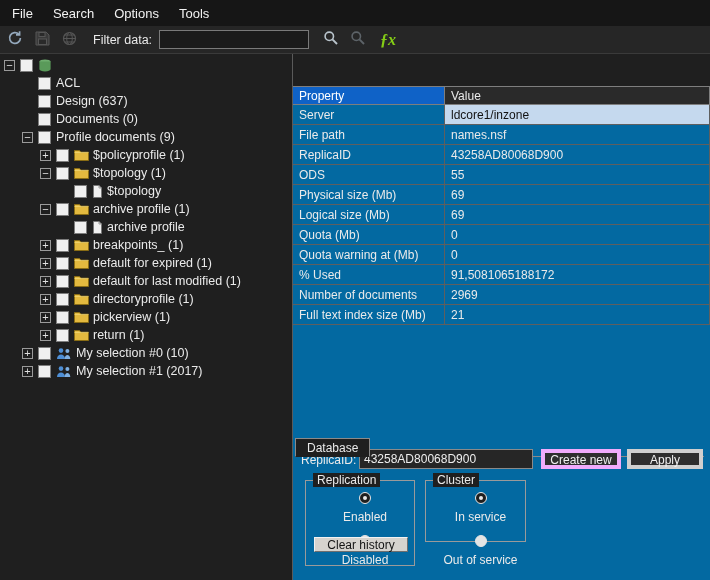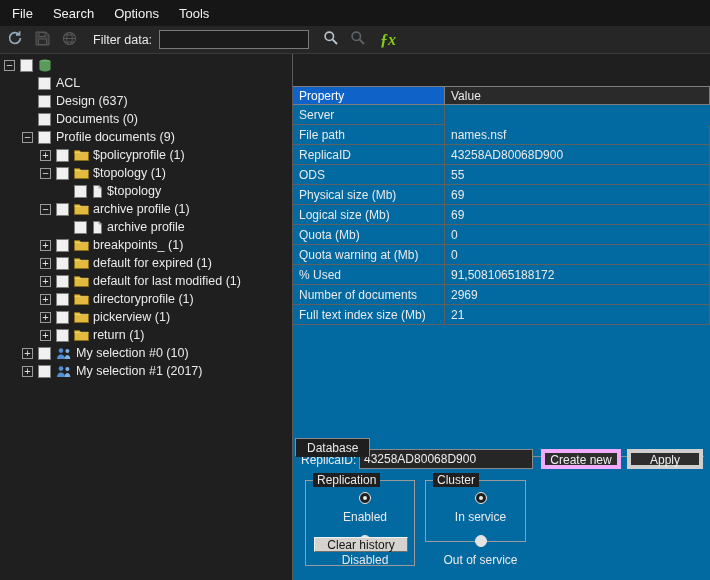--- a/index.html
+++ b/index.html
@@ -351,20 +351,21 @@
 
   <div class="right-panel">
     <div class="prop-table">
       <div class="prop-header">
         <div class="hcell hl p">Property</div>
         <div class="hcell v">Value</div>
       </div>
       <div id="prop-rows">
           <div class="prop-row sel">
             <div class="prop-cell p">Server</div>
+            <div class="prop-cell v">ldcore1/inzone</div>
           </div>
           <div class="prop-row">
             <div class="prop-cell p">File path</div>
             <div class="prop-cell v">names.nsf</div>
           </div>
           <div class="prop-row">
             <div class="prop-cell p">ReplicaID</div>
             <div class="prop-cell v">43258AD80068D900</div>
           </div>
           <div class="prop-row">

